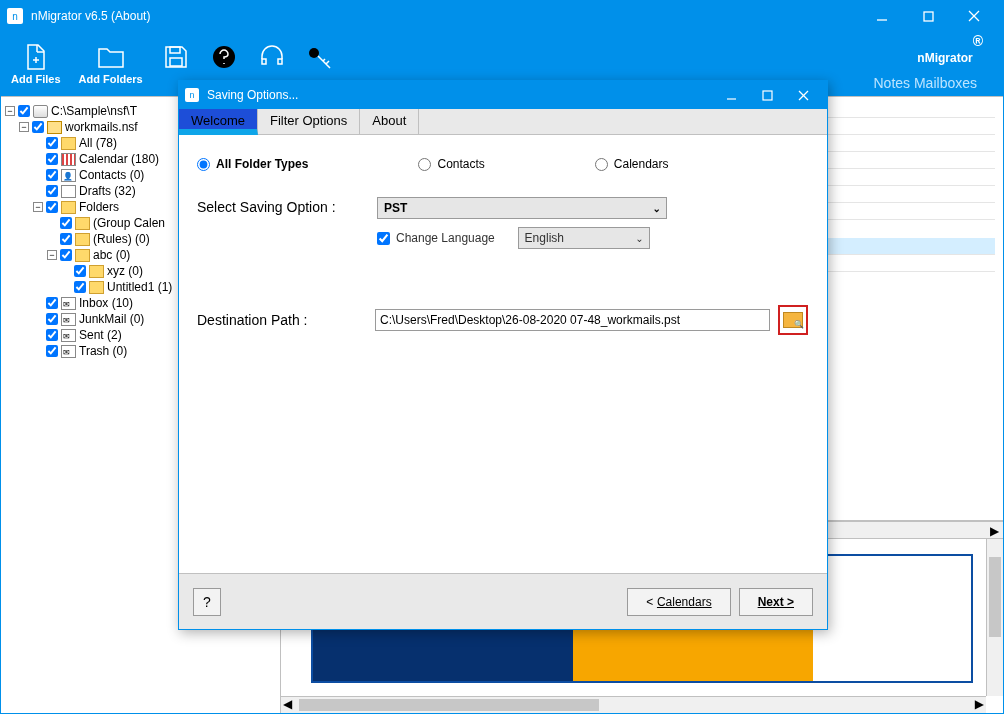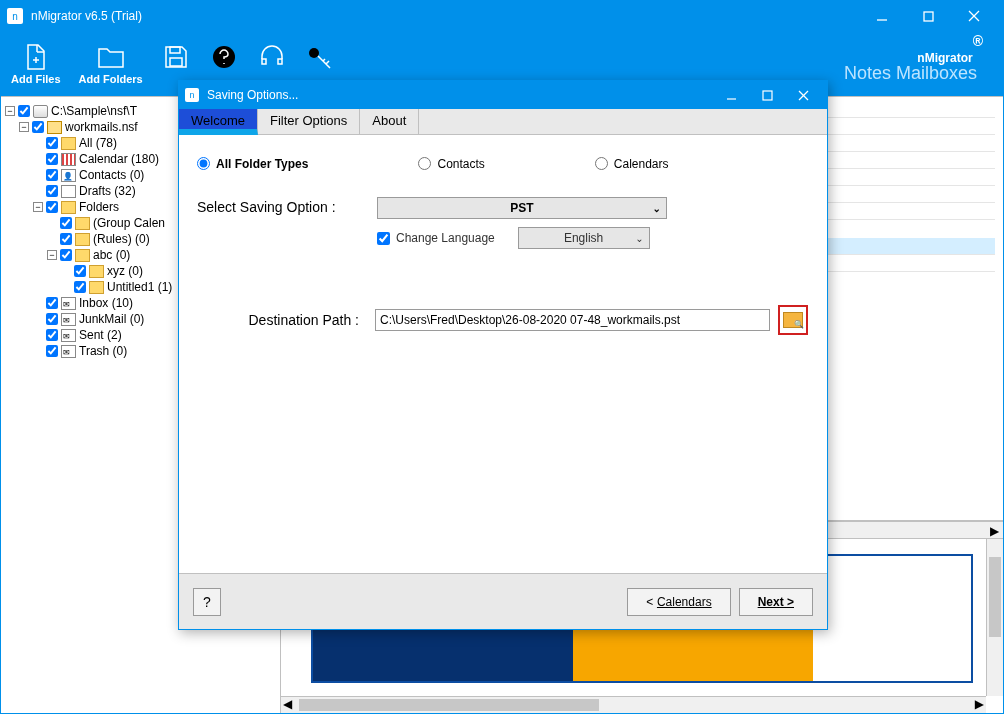--- a/index.html
+++ b/index.html
@@ -14,21 +14,21 @@
 .main-titlebar .win-btn { width: 46px; height: 30px; display: flex; align-items: center; justify-content: center; cursor: pointer; }
 .main-titlebar .win-btn svg { stroke: #fff; }
 
 
 .main-toolbar { height: 65px; background: #0090ea; display: flex; align-items: center; padding: 0 10px; gap: 18px; color: #fff; position: relative; }
 .tb-item { display: flex; flex-direction: column; align-items: center; cursor: pointer; gap: 2px; }
 .tb-item .ico { width: 30px; height: 28px; display: flex; align-items: center; justify-content: center; }
 .tb-item .lbl { font-size: 11px; font-weight: bold; white-space: nowrap; text-align: right; }
 .brand { position: absolute; right: 20px; top: 2px; font-size: 32px; font-weight: bold; color: #fff; }
 .brand sup { font-size: 14px; vertical-align: top; }
-.brand-sub { position: absolute; right: 26px; top: 32px; font-size: 18px; color: #bce4ff; }
+.brand-sub { position: absolute; right: 26px; top: 44px; font-size: 14px; color: #bce4ff; }
 
 
 .main-body { flex: 1; display: flex; border-top: 1px solid #c0c0c0; position: relative; overflow: hidden; }
 .sidebar { width: 280px; background: #fff; border-right: 1px solid #c0c0c0; padding: 6px 2px; overflow: hidden; }
 .tree ul { list-style: none; padding-left: 14px; }
 .tree li { white-space: nowrap; line-height: 16px; display: flex; align-items: center; gap: 2px; }
 .tree li > .row { display: flex; align-items: center; gap: 3px; }
 .tree .exp { width: 10px; height: 10px; border: 1px solid #888; display: inline-flex; align-items: center; justify-content: center; font-size: 9px; line-height: 1; cursor: pointer; background: #fff; }
 .tree .sp { width: 10px; display: inline-block; }
 .tree input[type=checkbox] { width: 12px; height: 12px; }
@@ -65,35 +65,35 @@
 .dlg-titlebar .ttext { flex: 1; }
 .dlg-titlebar .win-btn { width: 36px; height: 28px; display: flex; align-items: center; justify-content: center; cursor: pointer; }
 .dlg-titlebar .win-btn svg { stroke: #fff; }
 
 .tabbar { height: 26px; background: #e9e9e9; display: flex; border-bottom: 1px solid #c0c0c0; }
 .tabbar .tab { padding: 4px 12px; font-size: 13px; cursor: pointer; border-right: 1px solid #c0c0c0; }
 .tabbar .tab.active { background: #1d4ed8; border-bottom: 6px solid #0ea5e9; margin-bottom: -1px; }
 
 .dlg-body { flex: 1; padding: 22px 18px 0 18px; position: relative; }
 .radio-row { display: flex; gap: 110px; margin-bottom: 26px; align-items: center; }
-.radio-row label { display: flex; align-items: flex-start; gap: 6px; font-size: 14px; }
+.radio-row label { display: flex; align-items: flex-end; gap: 6px; font-size: 14px; }
 .radio-row .sel { font-weight: bold; }
 
 .form-row { display: flex; align-items: flex-start; margin-bottom: 8px; }
 .form-row .flabel { width: 180px; font-size: 14px; padding-top: 2px; }
-.combo { width: 290px; height: 22px; border: 1px solid #9a9a9a; background: #e6e6e6; display: flex; align-items: center; padding: 0 6px; font-size: 13px; position: relative; font-weight: bold; justify-content: center; }
+.combo { width: 290px; height: 22px; border: 1px solid #9a9a9a; background: #e6e6e6; display: flex; align-items: center; padding: 0 6px; font-size: 13px; position: relative; font-weight: bold; }
 .combo .chev { position: absolute; right: 5px; font-size: 10px; }
 .combo.sm { width: 132px; font-weight: normal; }
 
 .sub-opts { margin-left: 180px; margin-top: 6px; display: flex; flex-direction: column; gap: 6px; }
 .sub-opts label { display: flex; align-items: center; gap: 6px; font-size: 13px; color: #333; }
 .sub-opts .disabled { color: #999; }
 
 .dest-row { display: flex; align-items: center; margin-top: 56px; gap: 8px; }
-.dest-row .flabel { width: 170px; font-size: 14px; text-align: right; padding-right: 8px; }
+.dest-row .flabel { width: 170px; font-size: 14px; text-align: left; padding-right: 8px; }
 .dest-row input[type=text] { width: 395px; height: 22px; border: 1px solid #9a9a9a; padding: 0 4px; font-size: 12px; }
 .browse-btn { width: 30px; height: 30px; border: 2px solid #d02020; display: flex; align-items: center; justify-content: center; cursor: pointer; background: #fff; }
 .browse-btn .fld { width: 20px; height: 16px; background: #f5b53f; border: 1px solid #c08820; position: relative; }
 .browse-btn .fld::after { content: "🔍"; font-size: 8px; position: absolute; right: -2px; bottom: -2px; }
 
 .dlg-footer { height: 56px; background: #e9e9e9; border-top: 1px solid #c0c0c0; display: flex; align-items: center; padding: 0 14px; gap: 8px; }
 .dlg-footer .help-btn { width: 28px; height: 28px; border: 1px solid #9a9a9a; background: #f3f3f3; display: flex; align-items: center; justify-content: center; font-size: 14px; cursor: pointer; }
 .dlg-footer .spacer { flex: 1; }
 .dlg-footer .nav-btn { height: 28px; padding: 0 18px; border: 1px solid #9a9a9a; background: #f3f3f3; font-size: 13px; cursor: pointer; display: flex; align-items: center; }
 .dlg-footer .nav-btn.bold { font-weight: bold; }
@@ -102,21 +102,21 @@
 </style>
 </head>
 <body>
 
 <div class="main-window">
 
   <div class="main-titlebar">
     <span class="title-icon">
         <span>n</span>
       </span>
-    <span class="title-text">nMigrator v6.5 (Trial)</span>
+    <span class="title-text">nMigrator v6.5 (About)</span>
     <div class="win-btn">
         <svg width="12" height="12">
           <line x1="1" y1="10" x2="11" y2="10" stroke="#fff" stroke-width="1.3"></line>
         </svg>
       </div>
     <div class="win-btn">
         <svg width="11" height="11">
           <rect x="1" y="1" width="9" height="9" stroke="#fff" stroke-width="1.3" fill="none"></rect>
         </svg>
       </div>

